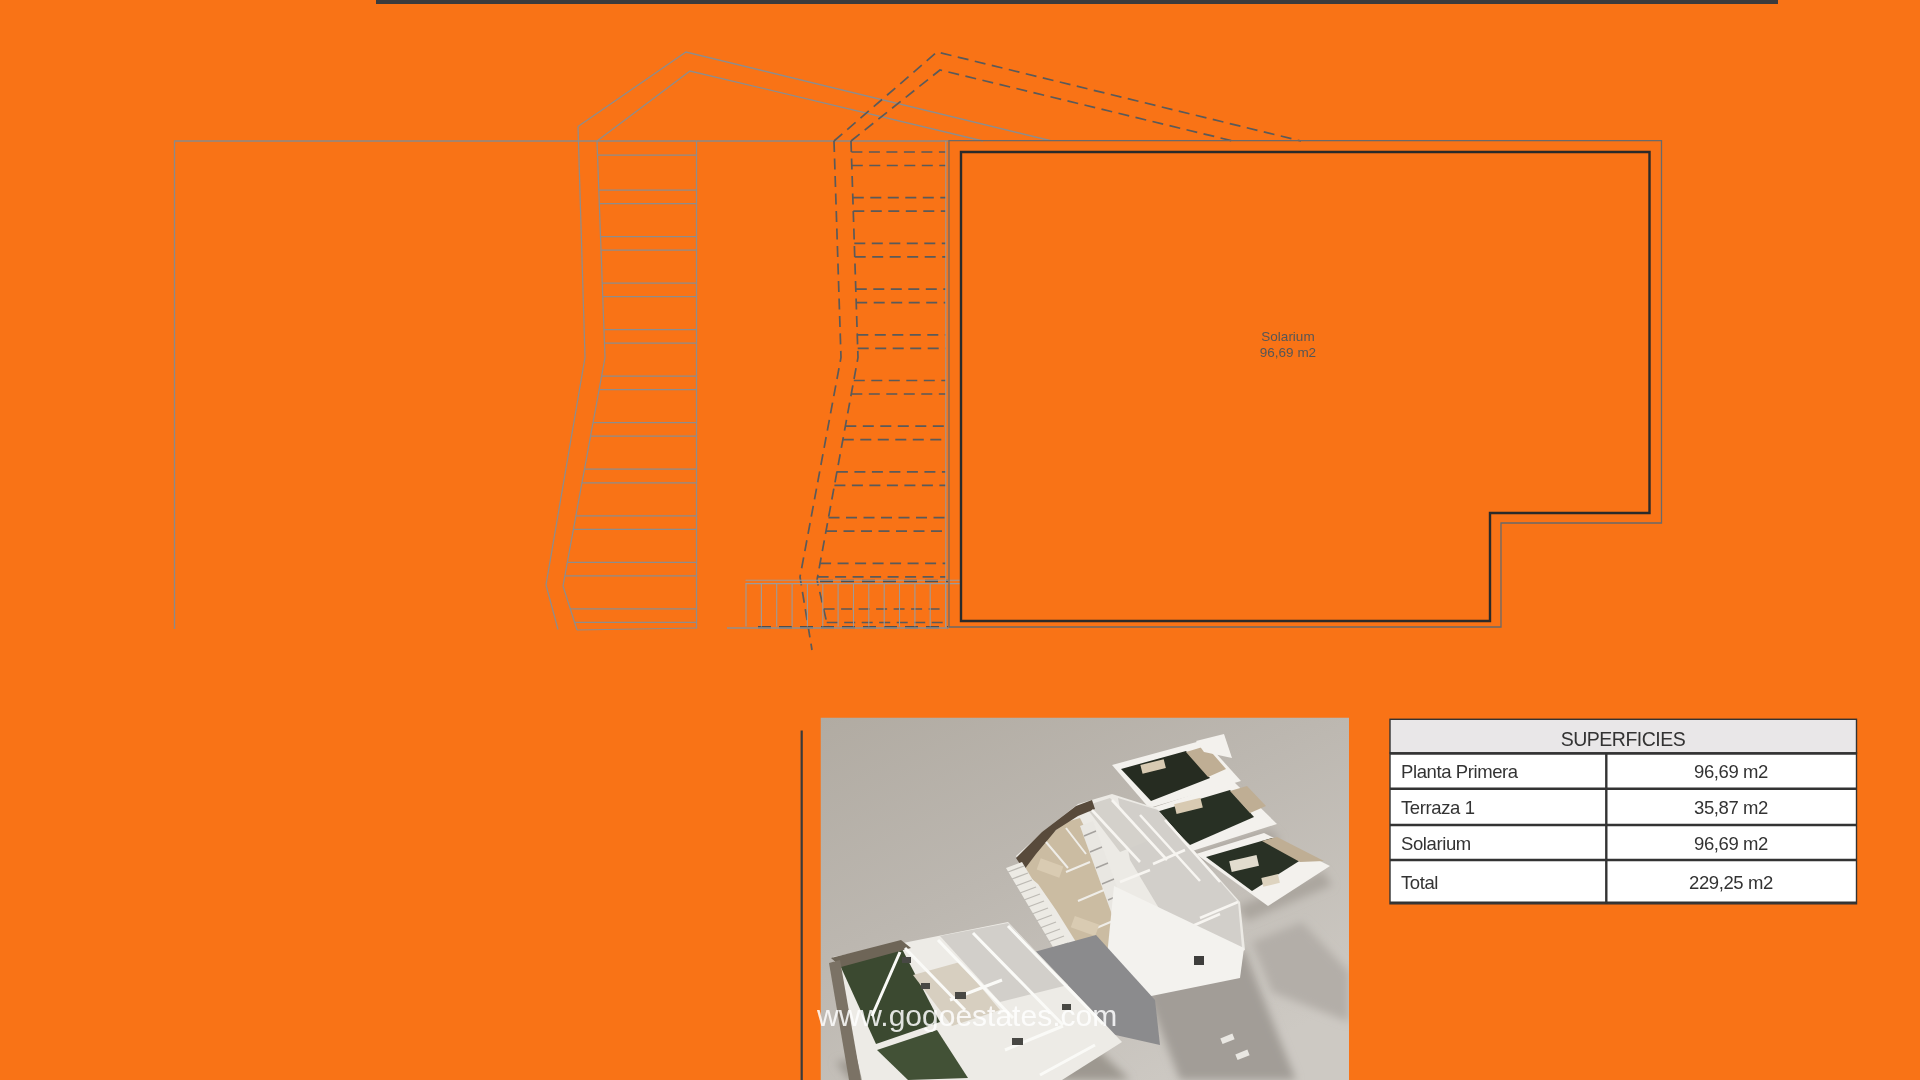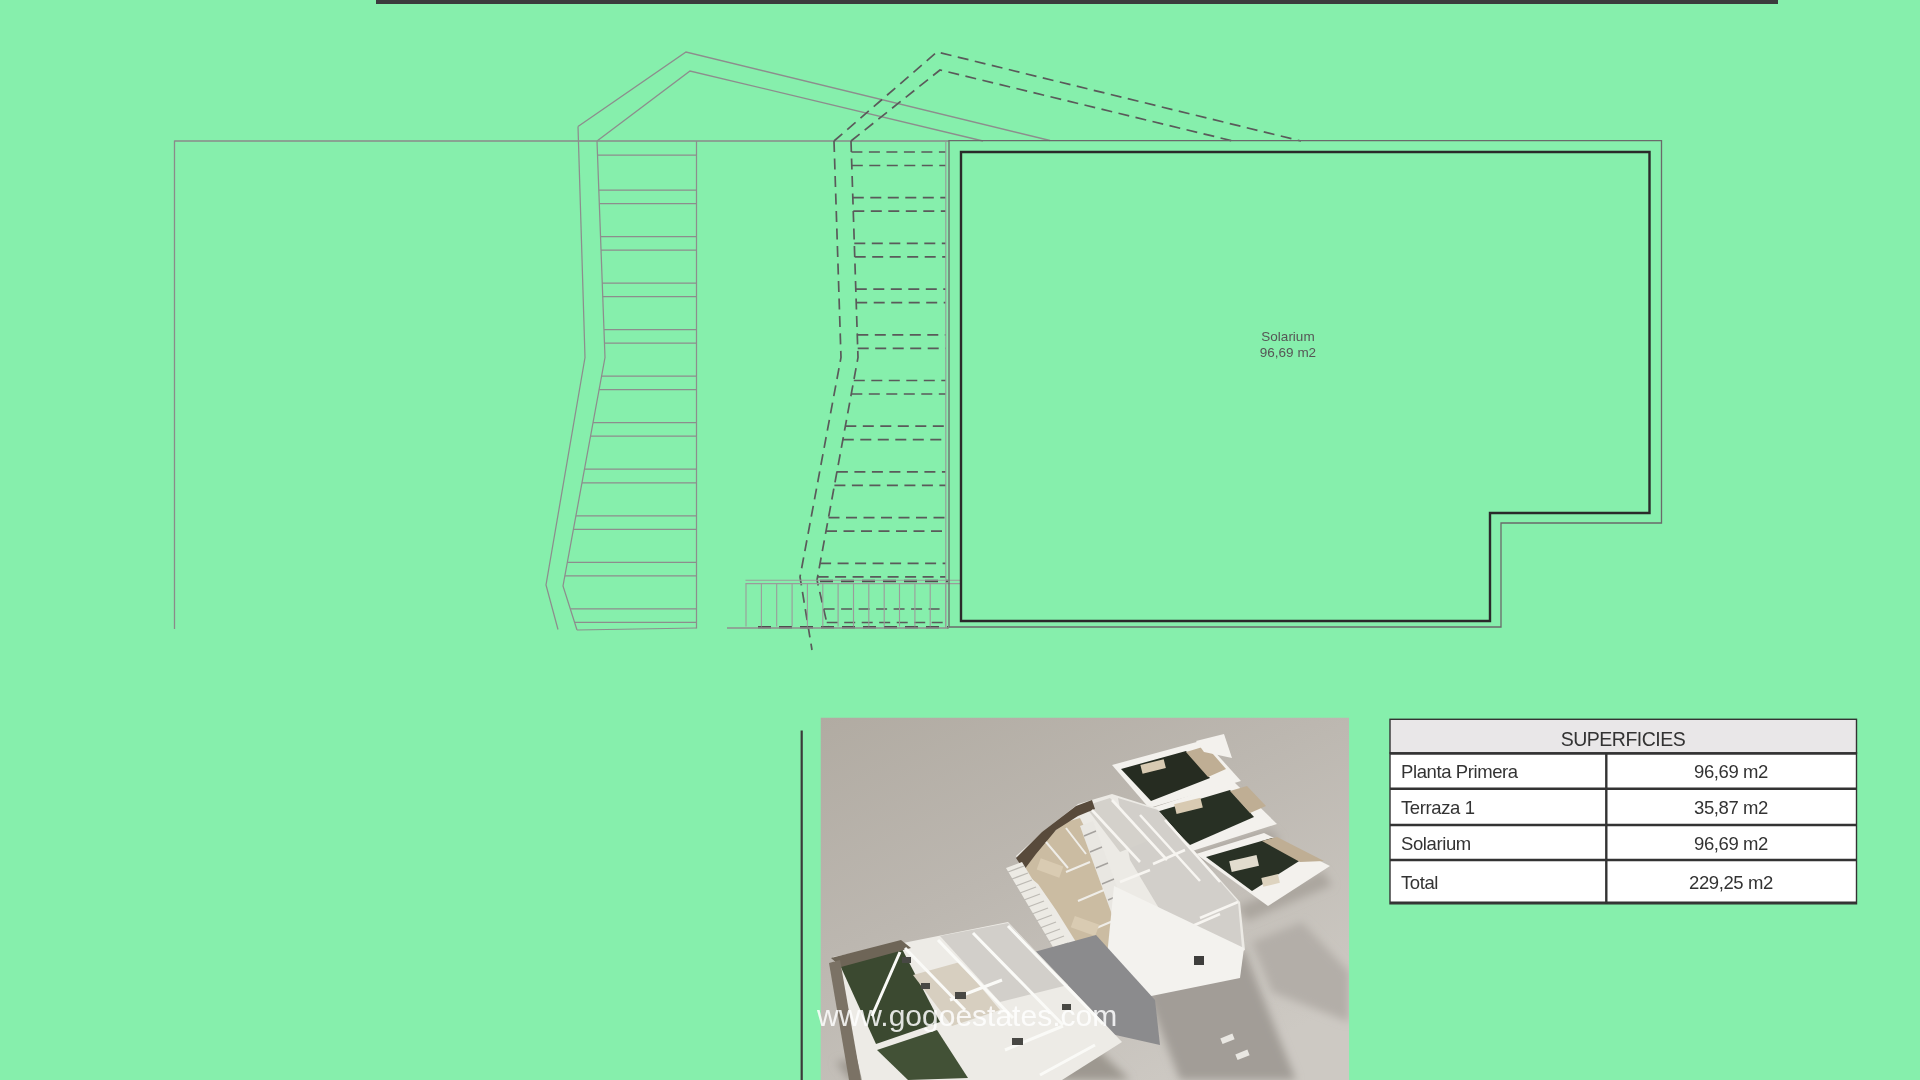--- a/index.html
+++ b/index.html
@@ -1,17 +1,17 @@
 <!DOCTYPE html>
 <html><head>
 <meta charset="utf-8">
 <style>
   html,body{margin:0;padding:0;background:#ffffff;width:1920px;height:1080px;overflow:hidden;}
   *{font-family:"Liberation Sans", sans-serif;}
-  #page{position:relative;width:1920px;height:1080px;background:#86efac;}
+  #page{position:relative;width:1920px;height:1080px;background:#f97316;}
   svg{position:absolute;left:0;top:0;}
 </style>
 </head>
 <body>
 <div id="page">
 <svg width="1920" height="1080" viewBox="0 0 1920 1080">
 
   <rect x="376" y="0" width="1402" height="4" fill="#3b3b3d"></rect>
 
   <path d="M174.5,140.5 V629" stroke="#8a8a8a" stroke-width="1.3" fill="none"></path>

